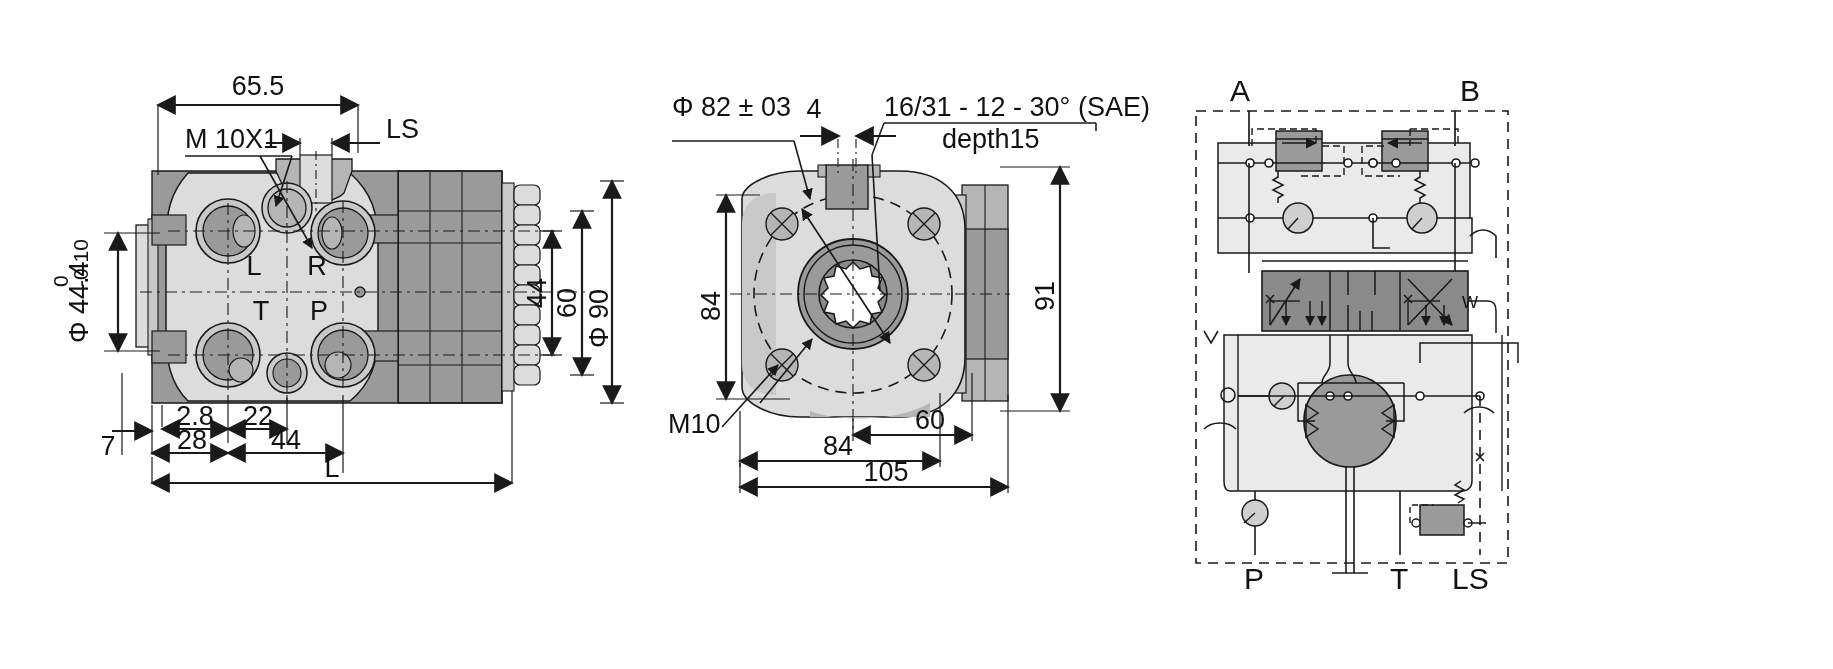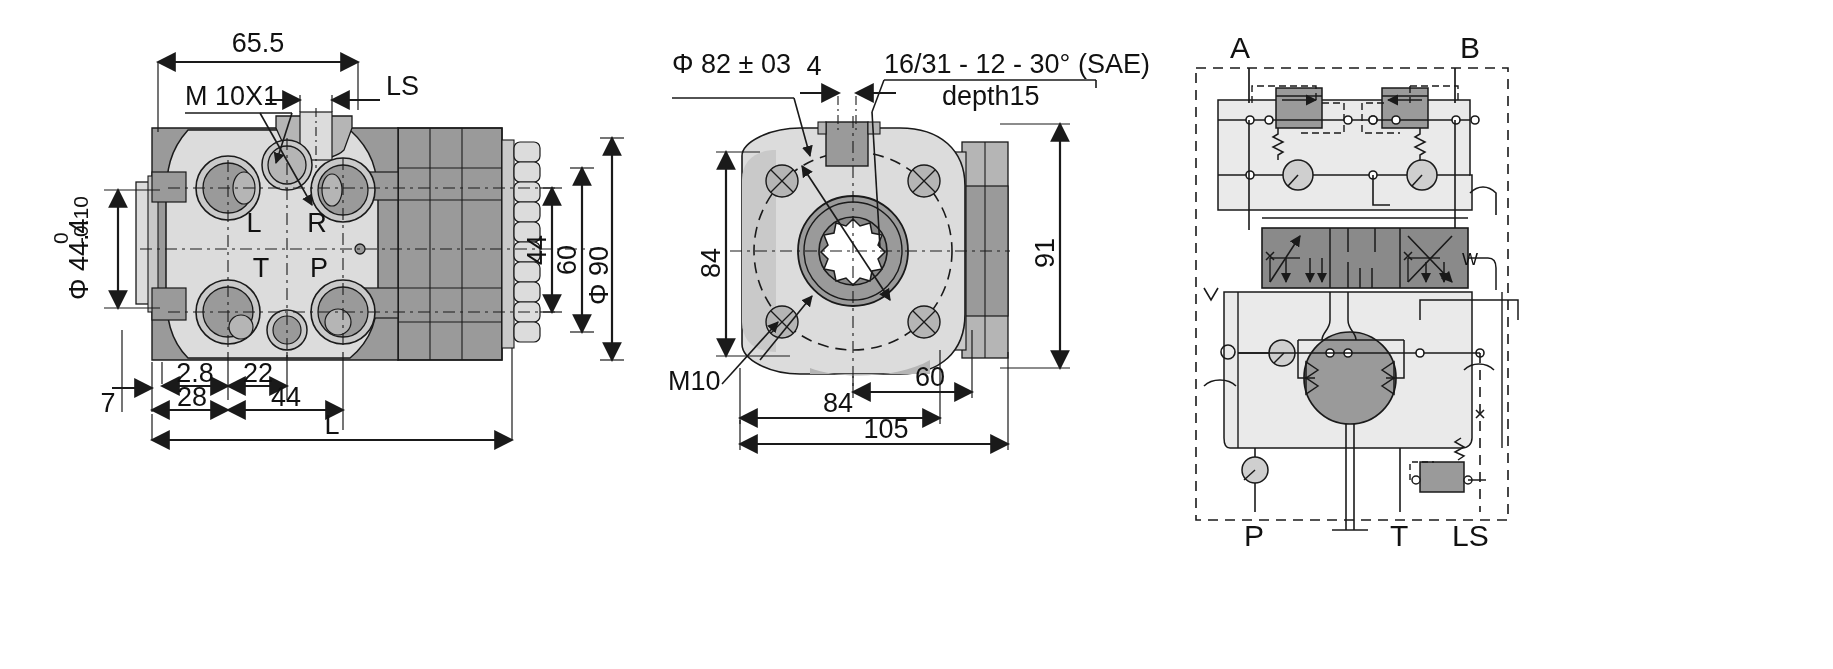--- a/index.html
+++ b/index.html
@@ -1,17 +1,17 @@
 <!DOCTYPE html>
 <html><head>
 <meta charset="utf-8">
 <style>
   html,body{margin:0;padding:0;background:#ffffff;}
   body{width:1833px;height:669px;overflow:hidden;font-family:"Liberation Sans",sans-serif;}
-  #stage{position:relative;width:1833px;height:543px;background:#e5e5e5;}
+  #stage{position:relative;width:1833px;height:543px;background:#e5e5e5;margin-top:43px;}
   svg{display:block;}
   .dimtxt{font-family:"Liberation Sans",sans-serif;font-size:27px;fill:#111;}
   .dimtxt-sm{font-family:"Liberation Sans",sans-serif;font-size:21px;fill:#111;}
   .porttxt{font-family:"Liberation Sans",sans-serif;font-size:27px;fill:#111;}
   .schtxt{font-family:"Liberation Sans",sans-serif;font-size:30px;fill:#111;}
   .wtxt{font-family:"Liberation Sans",sans-serif;font-size:17px;fill:#111;}
 </style>
 </head>
 <body>
 

